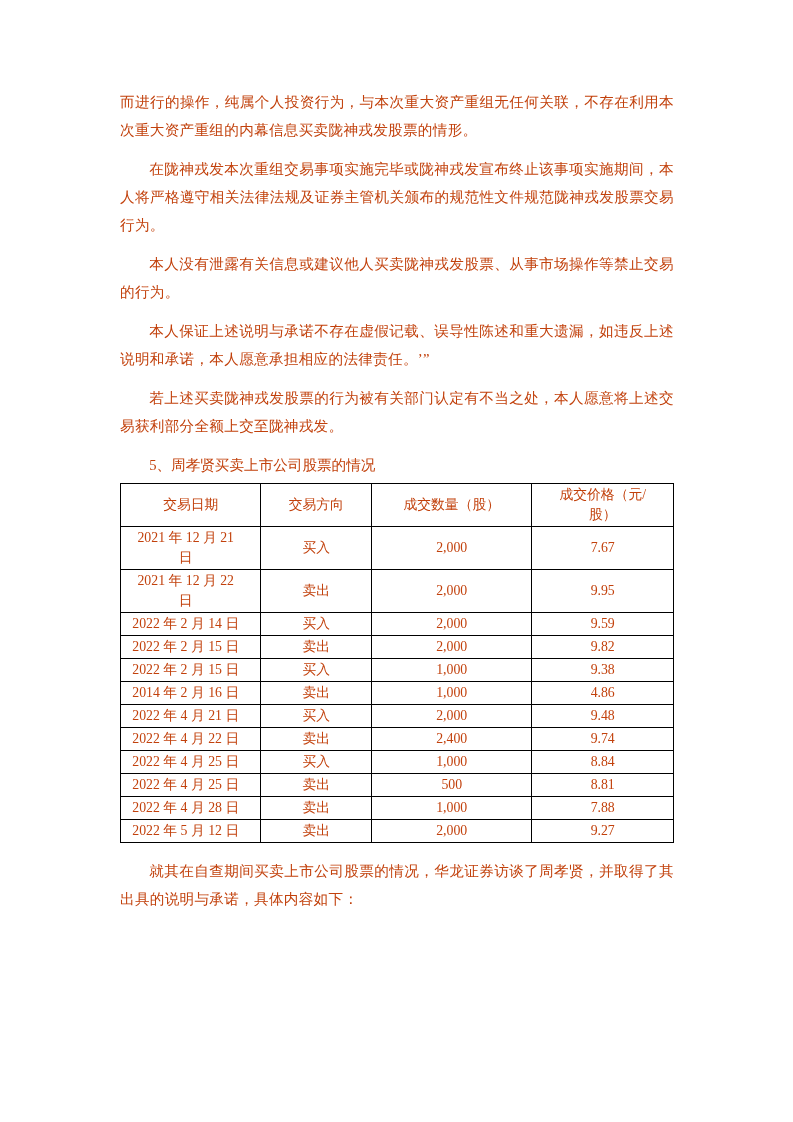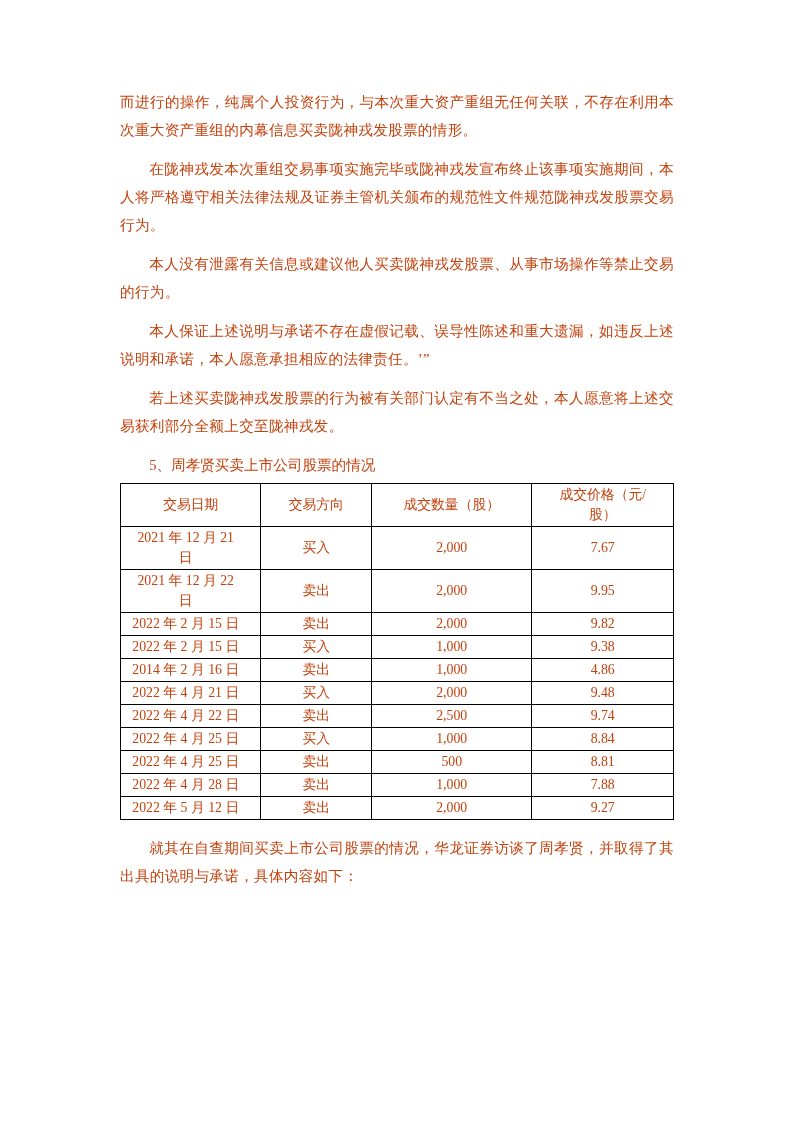--- a/index.html
+++ b/index.html
@@ -90,20 +90,26 @@
           <td>2,000</td>
           <td>7.67</td>
         </tr>
         <tr>
           <td class="cell-date">2021 年 12 月 22 日</td>
           <td>卖出</td>
           <td>2,000</td>
           <td>9.95</td>
         </tr>
         <tr>
+          <td class="cell-date">2022 年 2 月 14 日</td>
+          <td>买入</td>
+          <td>2,000</td>
+          <td>9.59</td>
+        </tr>
+        <tr>
           <td class="cell-date">2022 年 2 月 15 日</td>
           <td>卖出</td>
           <td>2,000</td>
           <td>9.82</td>
         </tr>
         <tr>
           <td class="cell-date">2022 年 2 月 15 日</td>
           <td>买入</td>
           <td>1,000</td>
           <td>9.38</td>
@@ -116,21 +122,21 @@
         </tr>
         <tr>
           <td class="cell-date">2022 年 4 月 21 日</td>
           <td>买入</td>
           <td>2,000</td>
           <td>9.48</td>
         </tr>
         <tr>
           <td class="cell-date">2022 年 4 月 22 日</td>
           <td>卖出</td>
-          <td>2,500</td>
+          <td>2,400</td>
           <td>9.74</td>
         </tr>
         <tr>
           <td class="cell-date">2022 年 4 月 25 日</td>
           <td>买入</td>
           <td>1,000</td>
           <td>8.84</td>
         </tr>
         <tr>
           <td class="cell-date">2022 年 4 月 25 日</td>

